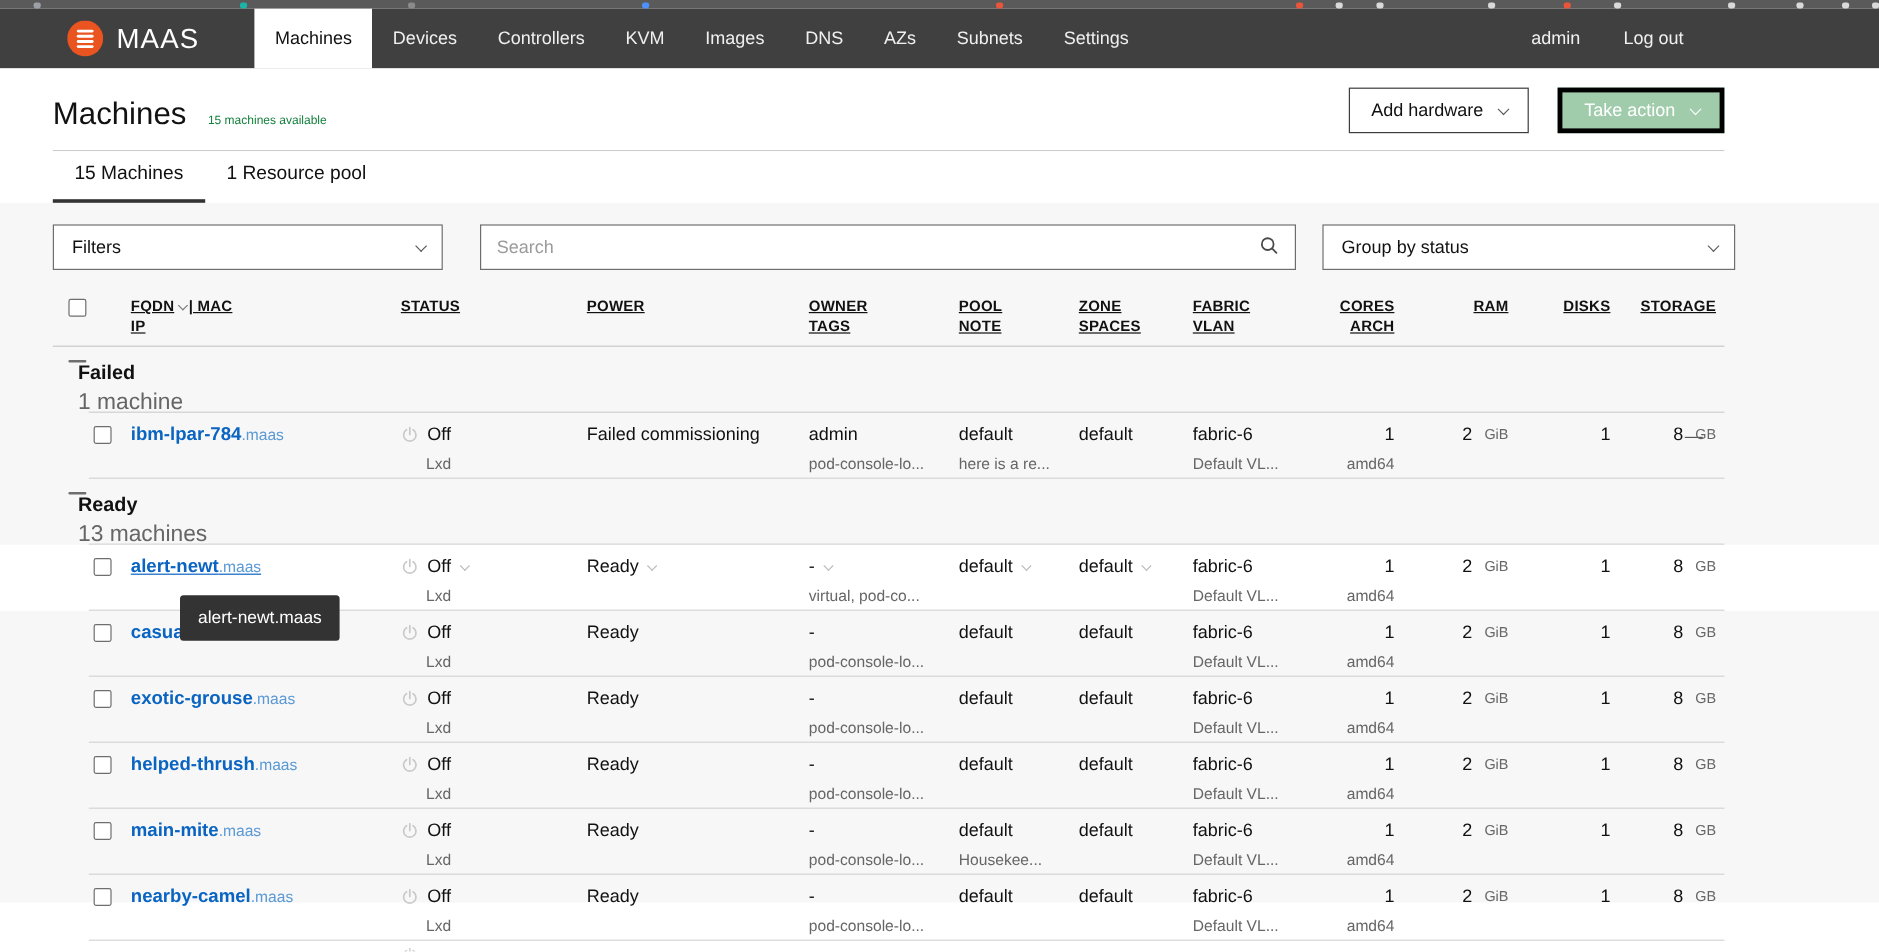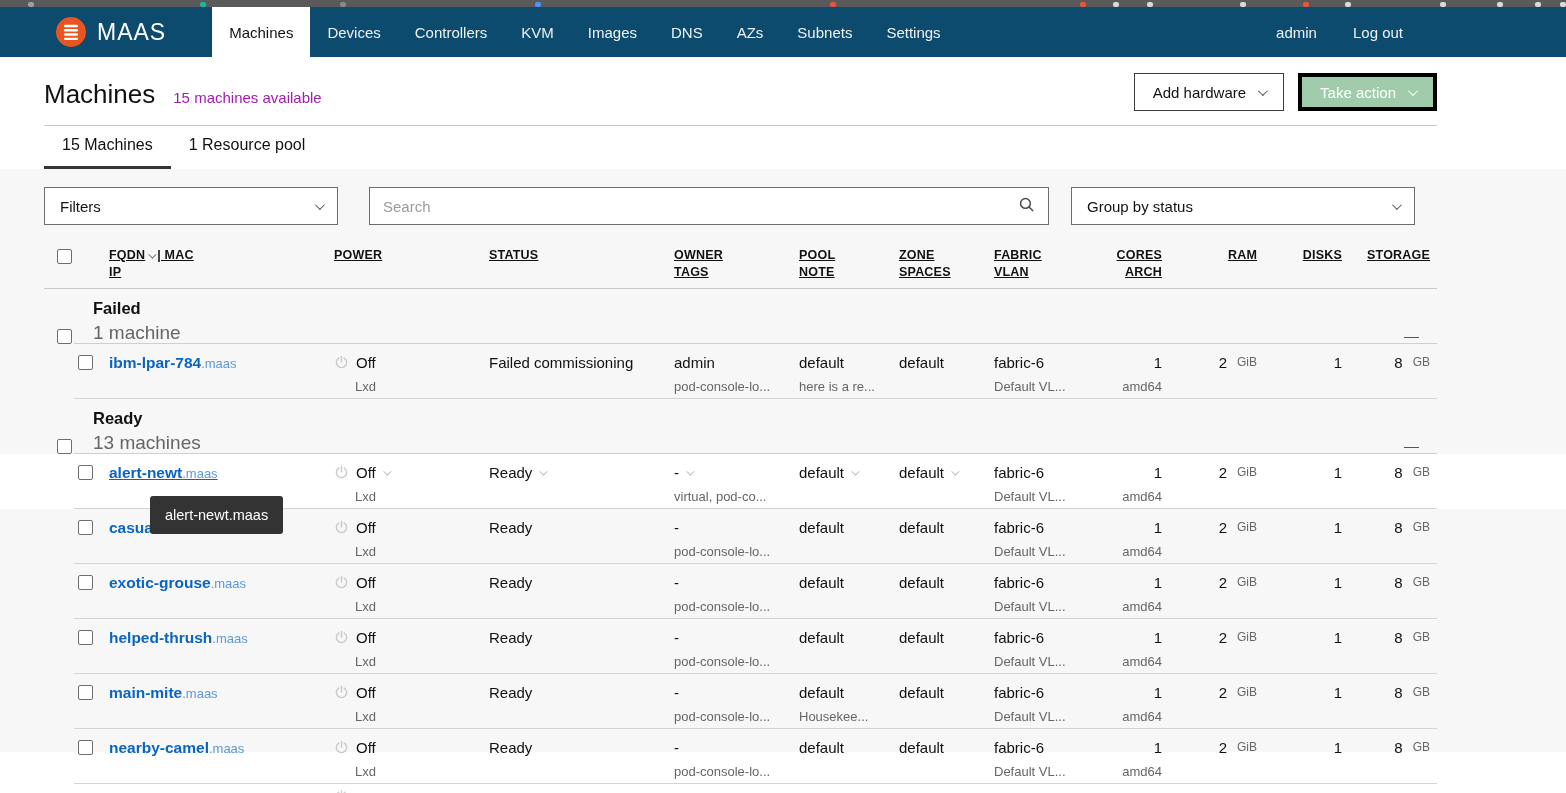--- a/index.html
+++ b/index.html
@@ -4,73 +4,73 @@
 <style>
   * { margin:0; padding:0; box-sizing:border-box; }
   html,body { width:1566px; height:793px; overflow:hidden; background:#fff;
     font-family:"Liberation Sans", sans-serif; color:#111; }
 
   
   .top-strip { position:relative; height:7px; background:#5a5a5a; }
   .top-strip .dot { position:absolute; top:2px; width:6px; height:5px; border-radius:2px; }
 
   
-  .nav { height:50px; background:#0c4a6e; display:flex; align-items:stretch; }
+  .nav { height:50px; background:#404040; display:flex; align-items:stretch; }
   .brand { display:flex; align-items:center; padding-left:56px; }
   .brand .logo { width:30px; height:30px; display:block; }
   .brand .brand-name { color:#fff; font-size:23px; font-weight:300; letter-spacing:1px; margin-left:11px; }
   .nav-items { display:flex; margin-left:46px; }
   .nav-item { display:flex; align-items:center; padding:0 17px; color:#f0f0f0; font-size:15px; cursor:pointer; text-decoration:none; }
   .nav-item.active { background:#fff; color:#111; }
   .nav-right { margin-left:auto; display:flex; padding-right:145px; }
   .nav-right .nav-item { padding:0 18px; }
 
   
   .page-head { display:flex; align-items:flex-start; padding:16px 129px 0 44px; background:#fff; }
   .titles { display:flex; align-items:baseline; padding-top:6px; }
   .page-title { font-size:26px; font-weight:400; }
-  .page-subtitle { font-size:15px; color:#a21caf; margin-left:18px; }
-  .actions { margin-left:auto; display:flex; gap:14px; }
+  .page-subtitle { font-size:10px; color:#15803d; margin-left:18px; }
+  .actions { margin-left:auto; display:flex; gap:24px; }
   .btn { height:38px; font-size:15px; display:flex; align-items:center; gap:12px; padding:0 18px; border-radius:0; cursor:pointer; font-family:inherit; }
   .btn-neutral { background:#fff; border:1px solid #3d3d3d; color:#111; }
   .btn-positive { background:#a0ccac; border:4px solid #000000; color:#fff; }
   .head-divider { height:1px; background:#ccc; margin:14px 129px 0 44px; }
 
   
   .tabs { display:flex; padding-left:44px; background:#fff; height:43px; }
   .tab { font-size:16px; padding:10px 18px 0 18px; position:relative; cursor:pointer; }
   .tab.active::after { content:''; position:absolute; left:0; right:0; bottom:0; height:3px; background:#333; }
 
   
   .content { background:#f7f7f7; height:583px; }
   .filter-row { display:flex; padding:18px 0 0 44px; }
   .select, .search { height:38px; background:#fff; border:1px solid #6e6e6e; display:flex; align-items:center; font-size:15px; }
   .select { padding:0 15px; justify-content:space-between; cursor:pointer; }
-  .sel-filters { width:294px; margin-right:31px; }
+  .sel-filters { width:325px; margin-right:31px; }
   .search { width:680px; margin-right:22px; padding:0 13px; }
   .search input { border:none; outline:none; flex:1; font-size:15px; font-family:inherit; color:#111; }
   .search input::placeholder { color:#9b9b9b; }
   .sel-group { width:344px; }
 
   .chev { display:inline-block; width:7px; height:7px; border-right:1.5px solid #585858; border-bottom:1.5px solid #585858; transform:rotate(45deg) translateY(-2px); }
   .chev.light { border-color:#bdbdbd; width:6px; height:6px; }
   .chev.white { border-color:#fff; }
   .chev.sort { border-color:#777; width:6px; height:6px; margin:0 3px; }
 
   
   .grid { display:grid; grid-template-columns:65px 225px 155px 185px 125px 100px 95px 112px 63px 95px 85px 88px; }
   .thead { position:relative; margin-top:14px; height:50px; padding:8px 129px 0 44px;text-decoration:underline; }
   .thead::after { content:''; position:absolute; left:44px; right:129px; bottom:0; height:1px; background:#c9c9c9; }
   .th { font-size:12.5px; font-weight:600; letter-spacing:.2px; line-height:16px; }
   .th .sub { display:block; margin-top:1px; }
   .num { text-align:right; padding-right:7px; }
   .cb { width:15px; height:15px; border:1px solid #6e6e6e; border-radius:2px; background:#fff; display:inline-block; cursor:pointer; }
   .th-cb { margin-left:13px; margin-top:2px; }
 
-  .grow { position:relative; height:55px; display:flex; align-items:flex-end; padding:8px 129px 0 44px; }
+  .grow { position:relative; height:55px; display:flex; align-items:flex-start; padding:8px 129px 0 44px;flex-direction:column; }
   .grow::after { content:''; position:absolute; left:74px; right:129px; bottom:0; height:1px; background:#cfcfcf; }
   .grow .cb { margin-left:13px; margin-top:3px; }
   .group-label { margin-left:21px; }
   .group-name { font-size:16.5px; font-weight:600; }
   .group-count { font-size:19px; color:#666; margin-top:4px; }
   .group-dash { margin-left:auto; padding-right:18px; color:#555; font-size:15px; padding-top:8px; }
 
   .mrow { position:relative; height:55px; padding:9px 129px 0 44px; }
   .mrow::after { content:''; position:absolute; left:74px; right:129px; bottom:0; height:1px; background:#d4d4d4; }
   .mrow.hover { background:#fff; }
@@ -186,22 +186,22 @@
       <span class="chev"></span>
     </div>
   </div>
 
   <div class="thead grid">
     <div><span class="cb th-cb"></span></div>
     <div class="th">
       <span>FQDN</span><span class="chev sort"></span><span>| MAC</span>
       <span class="sub">IP</span>
     </div>
+    <div class="th"><span>STATUS</span></div>
     <div class="th"><span>POWER</span></div>
-    <div class="th"><span>STATUS</span></div>
     <div class="th"><span>OWNER</span><span class="sub">TAGS</span></div>
     <div class="th"><span>POOL</span><span class="sub">NOTE</span></div>
     <div class="th"><span>ZONE</span><span class="sub">SPACES</span></div>
     <div class="th"><span>FABRIC</span><span class="sub">VLAN</span></div>
     <div class="th num"><span>CORES</span><span class="sub">ARCH</span></div>
     <div class="th num"><span>RAM</span></div>
     <div class="th num"><span>DISKS</span></div>
     <div class="th num"><span>STORAGE</span></div>
   </div>
 

